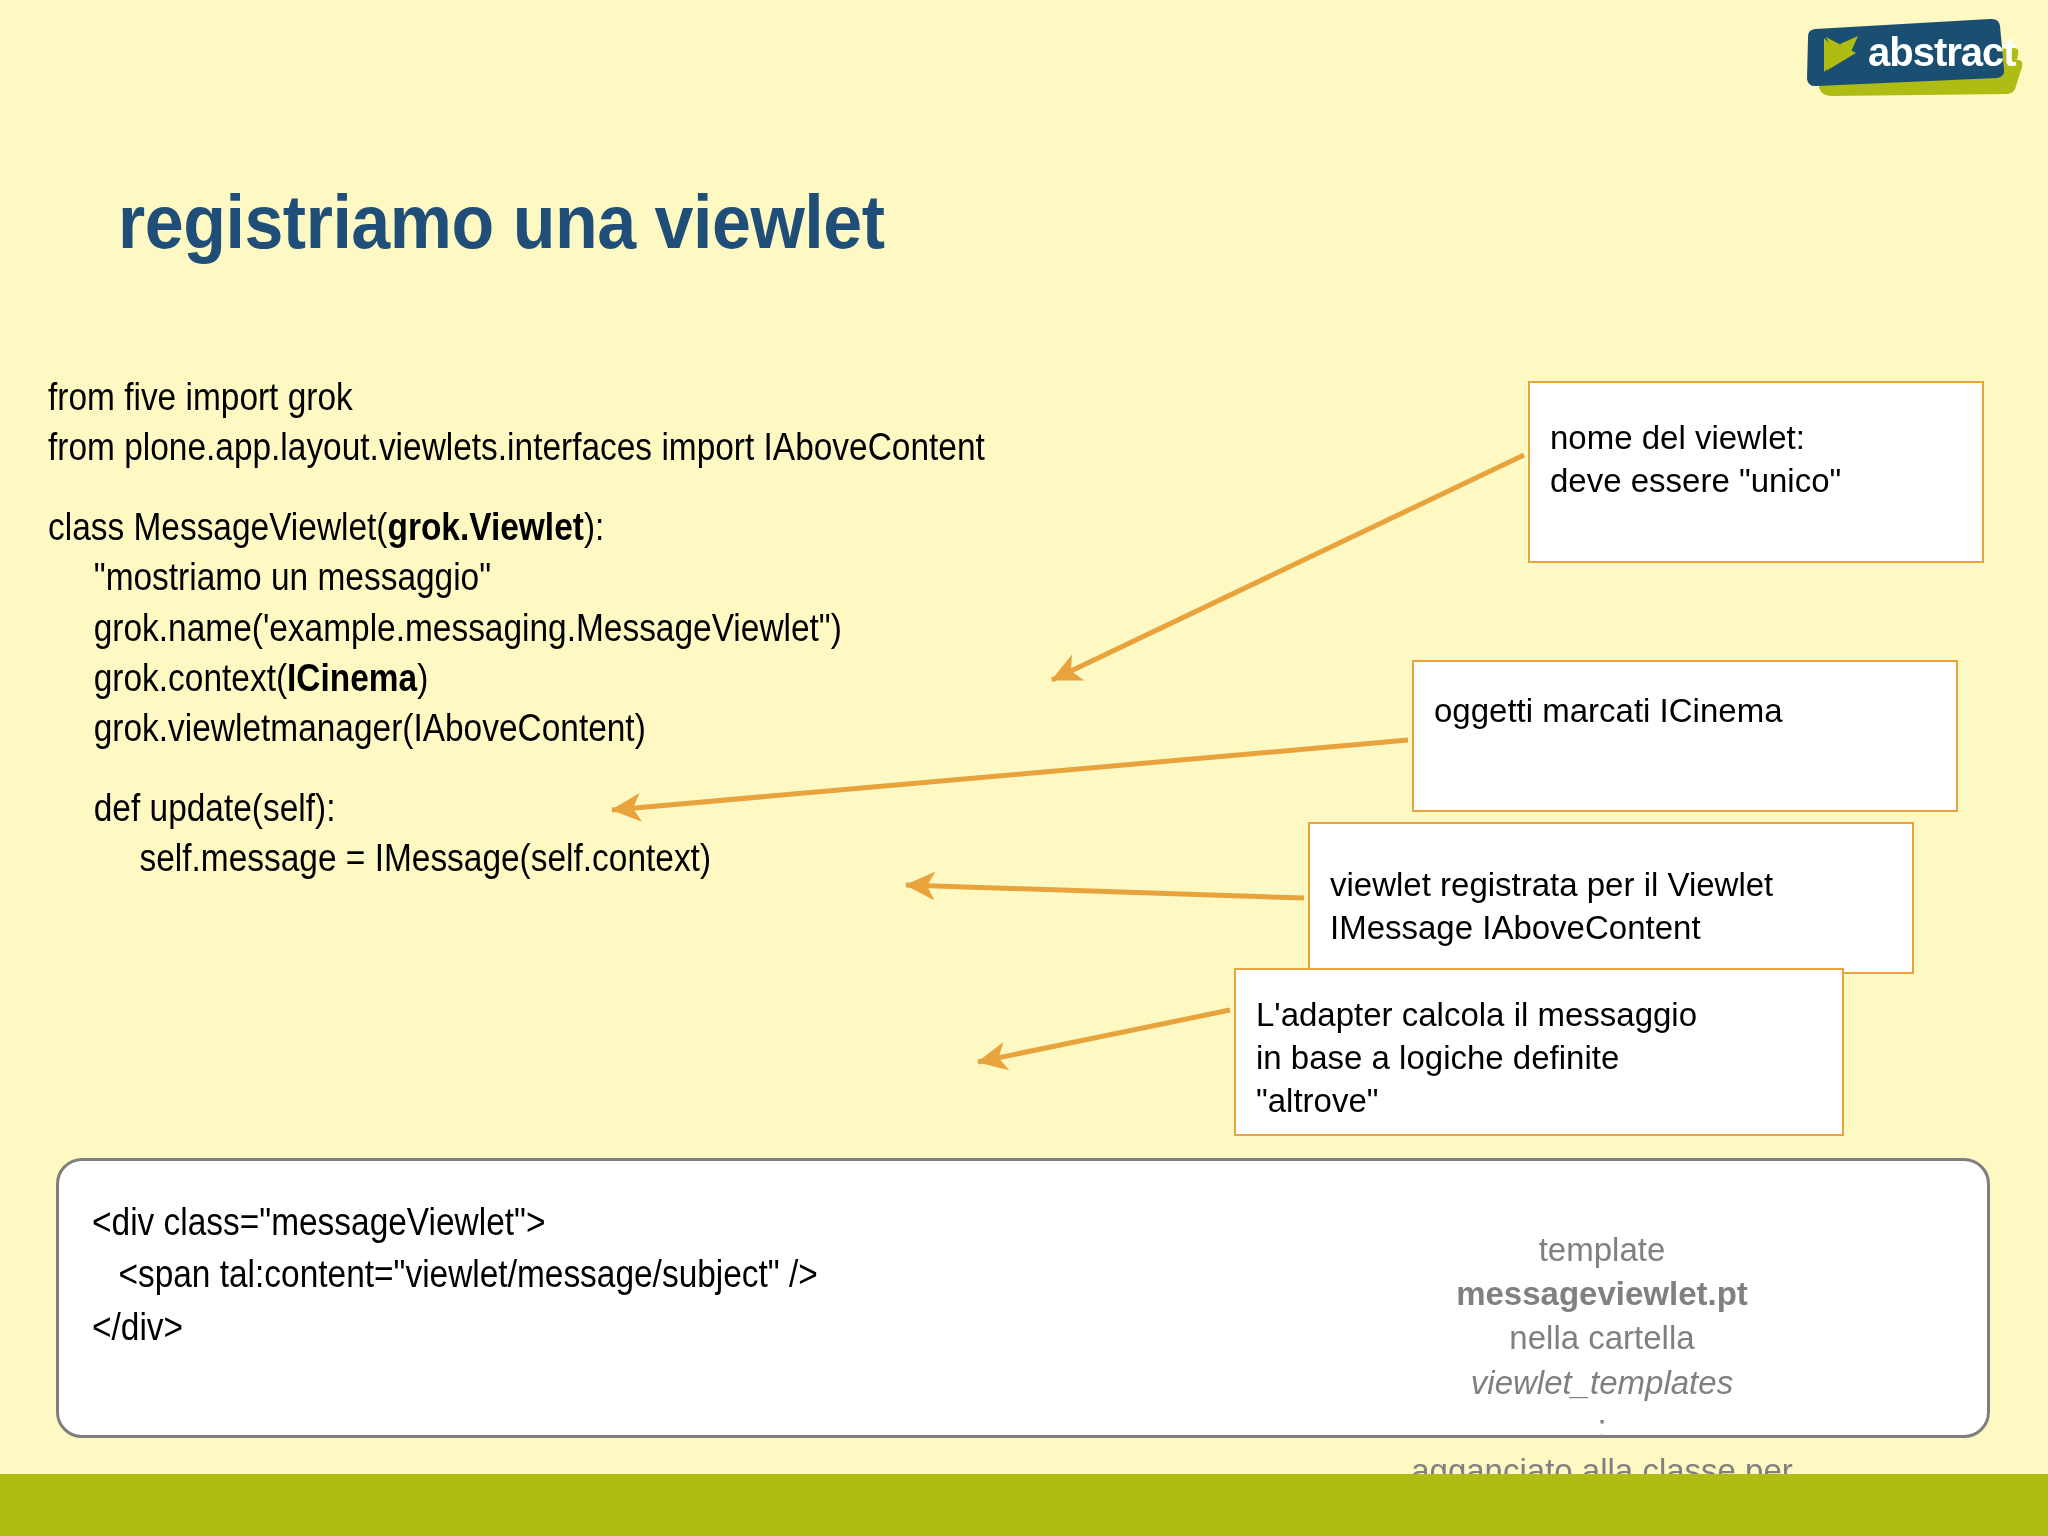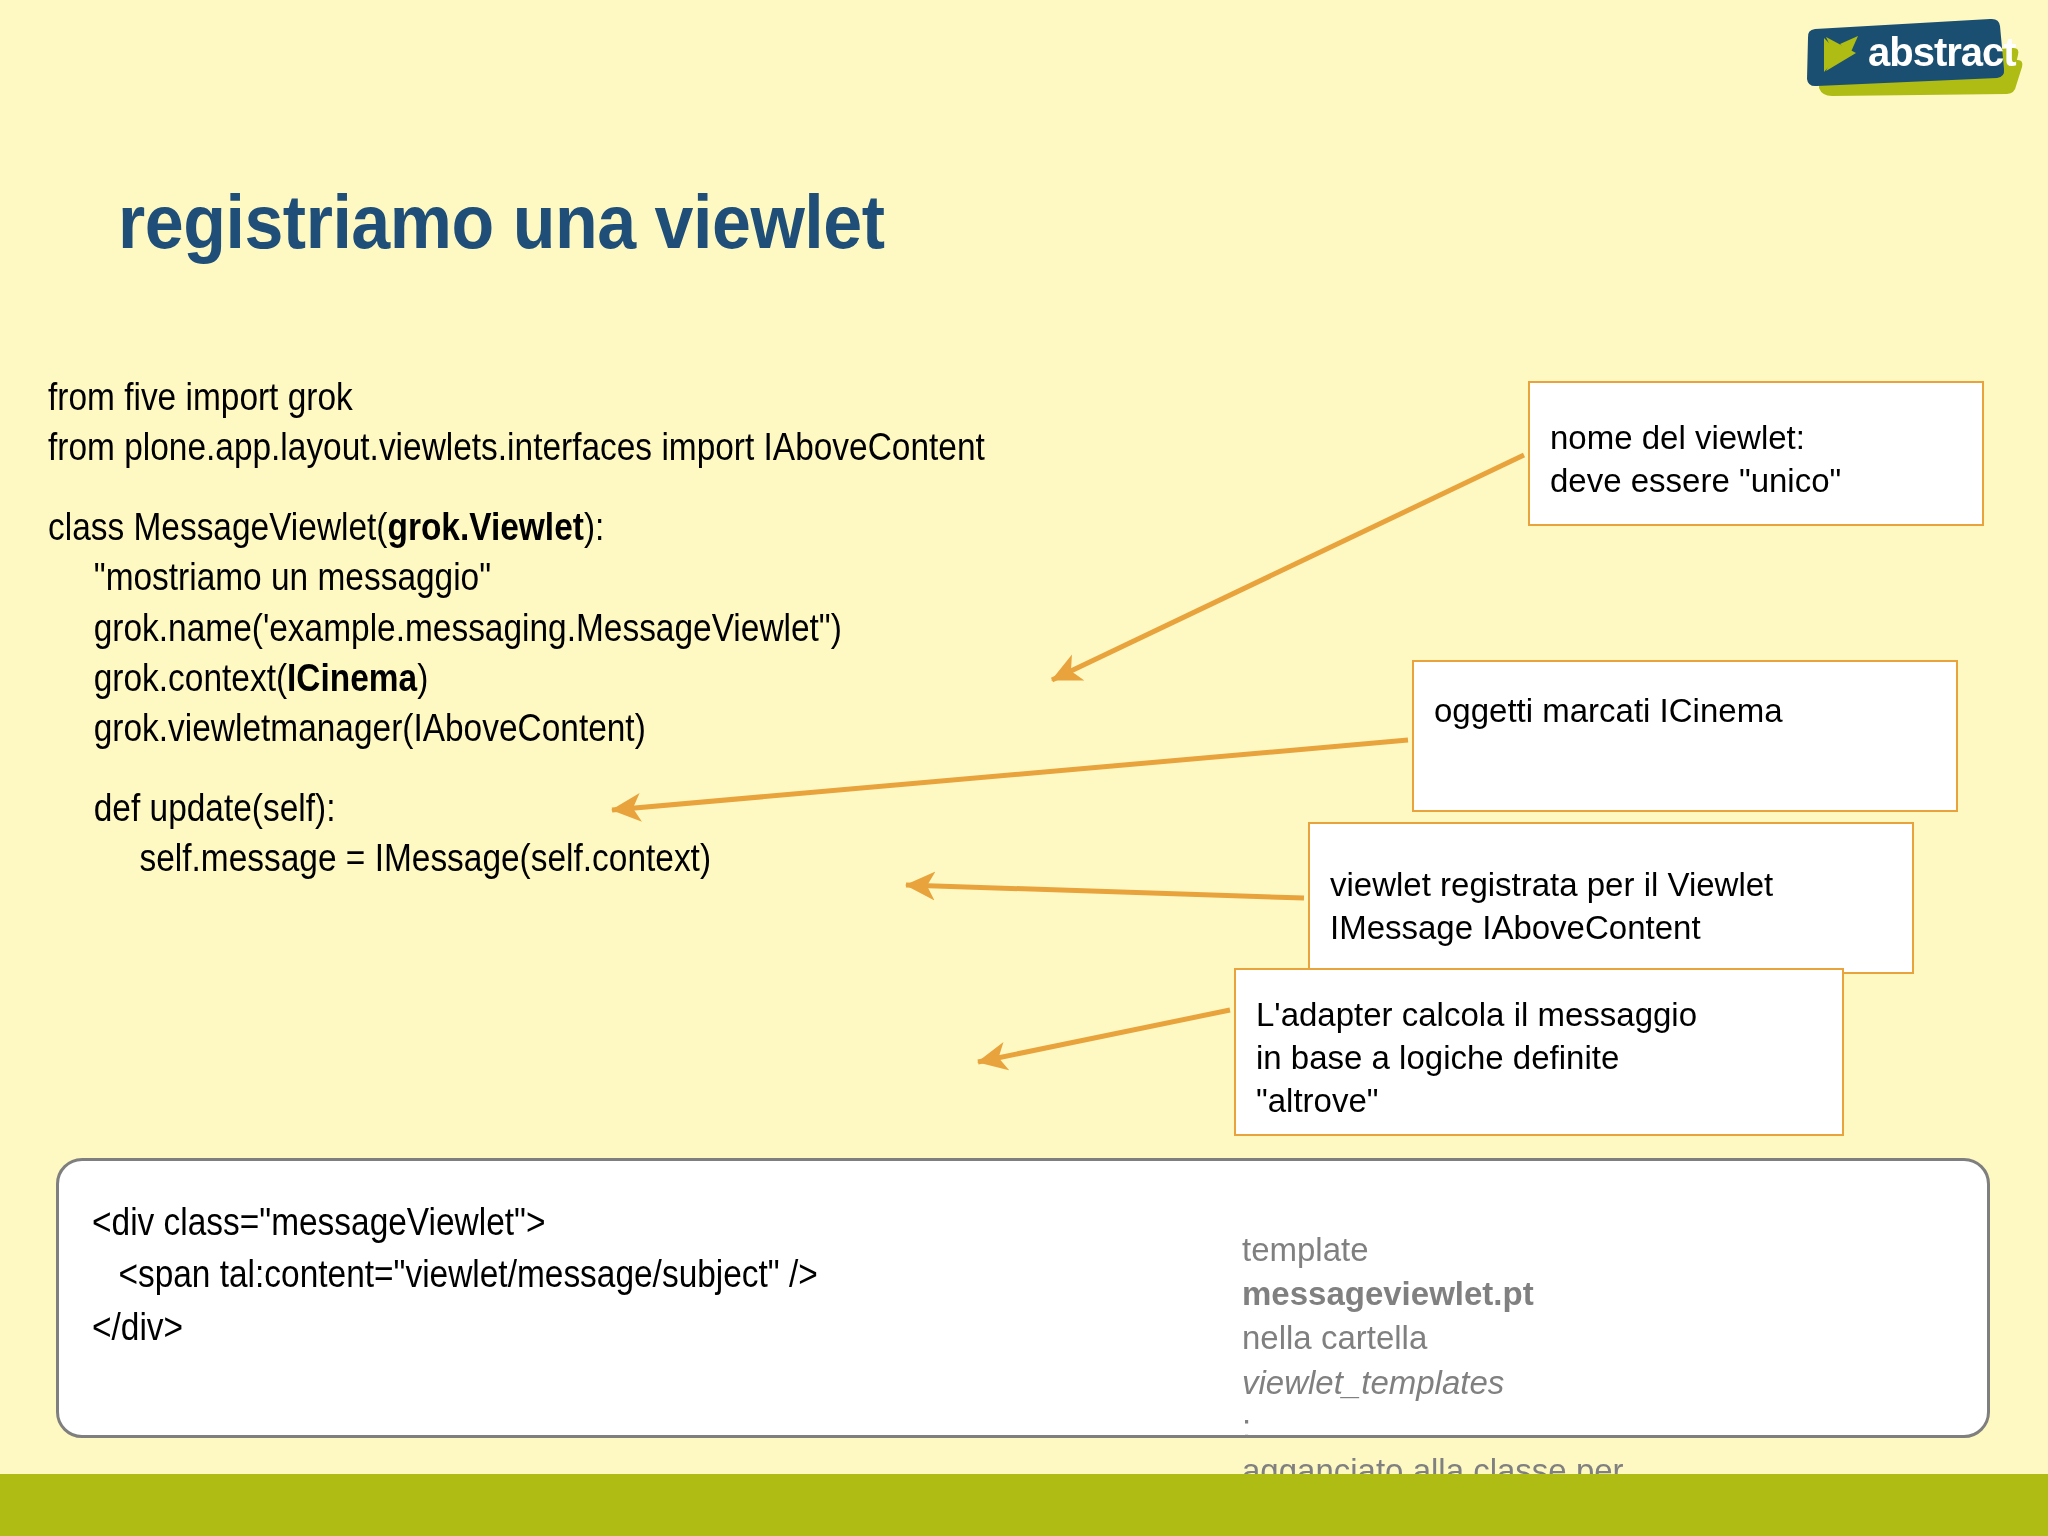--- a/index.html
+++ b/index.html
@@ -72,21 +72,21 @@
     background: #ffffff;
     font-family: "Liberation Sans", sans-serif;
     font-size: 33px;
     color: #000000;
     line-height: 1.30;
     padding: 16px 20px;
     box-sizing: border-box;
   }
   .callout span { display:block; }
 
-  #callout-1 { left: 1528px; top: 381px; width: 456px; height: 145px; padding-top: 34px; }
+  #callout-1 { left: 1528px; top: 381px; width: 456px; height: 182px; padding-top: 34px; }
   #callout-2 { left: 1412px; top: 660px; width: 546px; height: 152px; padding-top: 28px; }
   #callout-3 { left: 1308px; top: 822px; width: 606px; height: 152px; padding-top: 40px; }
   #callout-4 { left: 1234px; top: 968px; width: 610px; height: 168px; padding-top: 24px; }
 
   
   .arrows {
     position: absolute;
     inset: 0;
     pointer-events: none;
   }
@@ -121,21 +121,21 @@
   .template-note {
     position: absolute;
     left: 1242px;
     top: 1228px;
     width: 720px;
     font-family: "Liberation Sans", sans-serif;
     font-size: 33px;
     color: #808080;
     line-height: 1.34;
   }
-  .template-note span { display:block; }
+  .template-note span { display:block;text-align:center; }
   .template-note b { font-weight:bold; }
   .template-note i { }
 
   
   .bottom-bar {
     position: absolute;
     left: 0;
     bottom: 0;
     width: 2048px;
     height: 62px;

